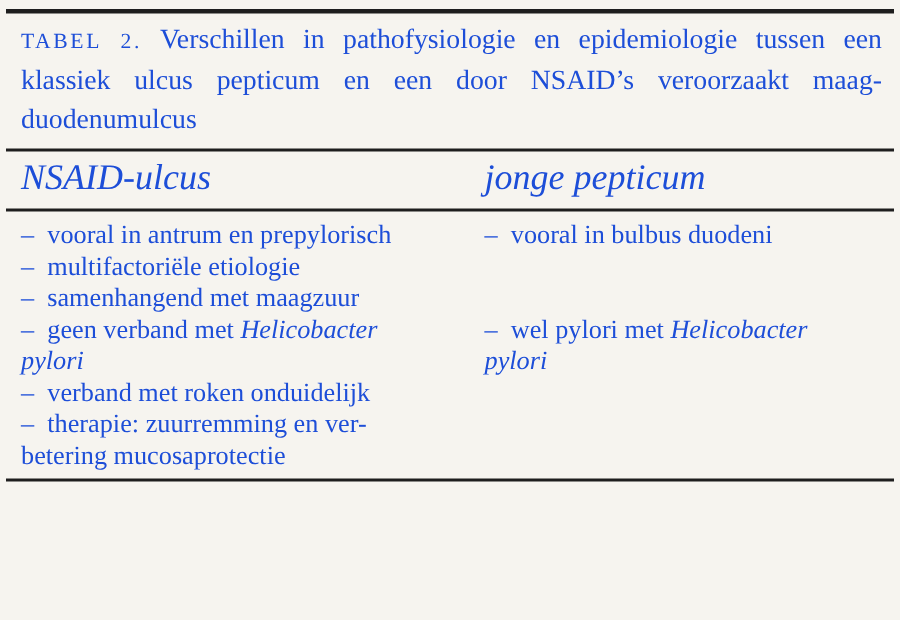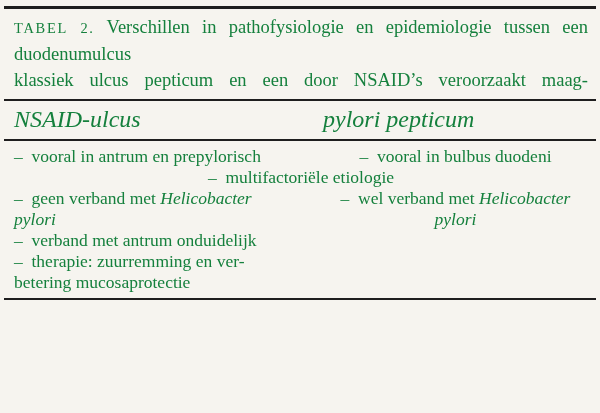--- a/index.html
+++ b/index.html
@@ -35,63 +35,64 @@
   .head-row .col-r { flex:1; }
 
   .tbody {
     font-size:17.5px;
     line-height:21px;
     padding:5px 12px 5px 14px;
   }
   .tr { display:flex; align-items:flex-start; }
   .td { white-space:pre-wrap; }
   .td.l { width:309px; padding-right:8px; box-sizing:border-box; }
-  .td.r { flex:1;text-align:center; }
+  .td.r { flex:1; }
   .it { font-style:italic; }
   sub { font-size:0.7em; line-height:0; }
 </style>
 </head>
 <body>
 
-<div class="page" style="background: rgb(246, 244, 239); color: #15803d;">
+<div class="page" style="background: rgb(246, 244, 239); color: #1d4ed8;">
   <div class="rule rule-top" style="background: rgb(30, 30, 30);"></div>
 
   <div class="caption" id="caption">
       <div class="cap-line just"><span class="sc">TABEL 2.</span><span> Verschillen in pathofysiologie en epidemiologie tussen een</span></div>
+      <div class="cap-line just"><span>klassiek ulcus pepticum en een door NSAID’s veroorzaakt maag-</span></div>
       <div class="cap-line"><span>duodenumulcus</span></div>
-      <div class="cap-line just"><span>klassiek ulcus pepticum en een door NSAID’s veroorzaakt maag-</span></div>
     </div>
 
   <div class="rule" style="background: rgb(30, 30, 30);"></div>
 
   <div class="head-row">
     <div class="col-l">NSAID-ulcus</div>
-    <div class="col-r">pylori pepticum</div>
+    <div class="col-r">jonge pepticum</div>
   </div>
 
   <div class="rule" style="background: rgb(30, 30, 30);"></div>
 
   <div class="tbody" id="tbody">
       <div class="tr">
         <div class="td l"><span>–  vooral in antrum en prepylorisch</span></div>
         <div class="td r"><span>–  vooral in bulbus duodeni</span></div>
       </div>
       <div class="tr">
         <div class="td r"><span>–  multifactoriële etiologie</span></div>
       </div>
       <div class="tr">
+        <div class="td r"><span>–  samenhangend met maagzuur</span></div>
       </div>
       <div class="tr">
         <div class="td l"><span>–  geen verband met </span><span class="it">Helicobacter
 pylori</span></div>
-        <div class="td r"><span>–  wel verband met </span><span class="it">Helicobacter
+        <div class="td r"><span>–  wel pylori met </span><span class="it">Helicobacter
 pylori</span></div>
       </div>
       <div class="tr">
-        <div class="td l"><span>–  verband met antrum onduidelijk</span></div>
+        <div class="td l"><span>–  verband met roken onduidelijk</span></div>
       </div>
       <div class="tr">
         <div class="td l"><span>–  therapie: zuurremming en ver-
 betering mucosaprotectie</span></div>
       </div>
     </div>
 
   <div class="rule" style="background: rgb(30, 30, 30);"></div>
 </div>
 

